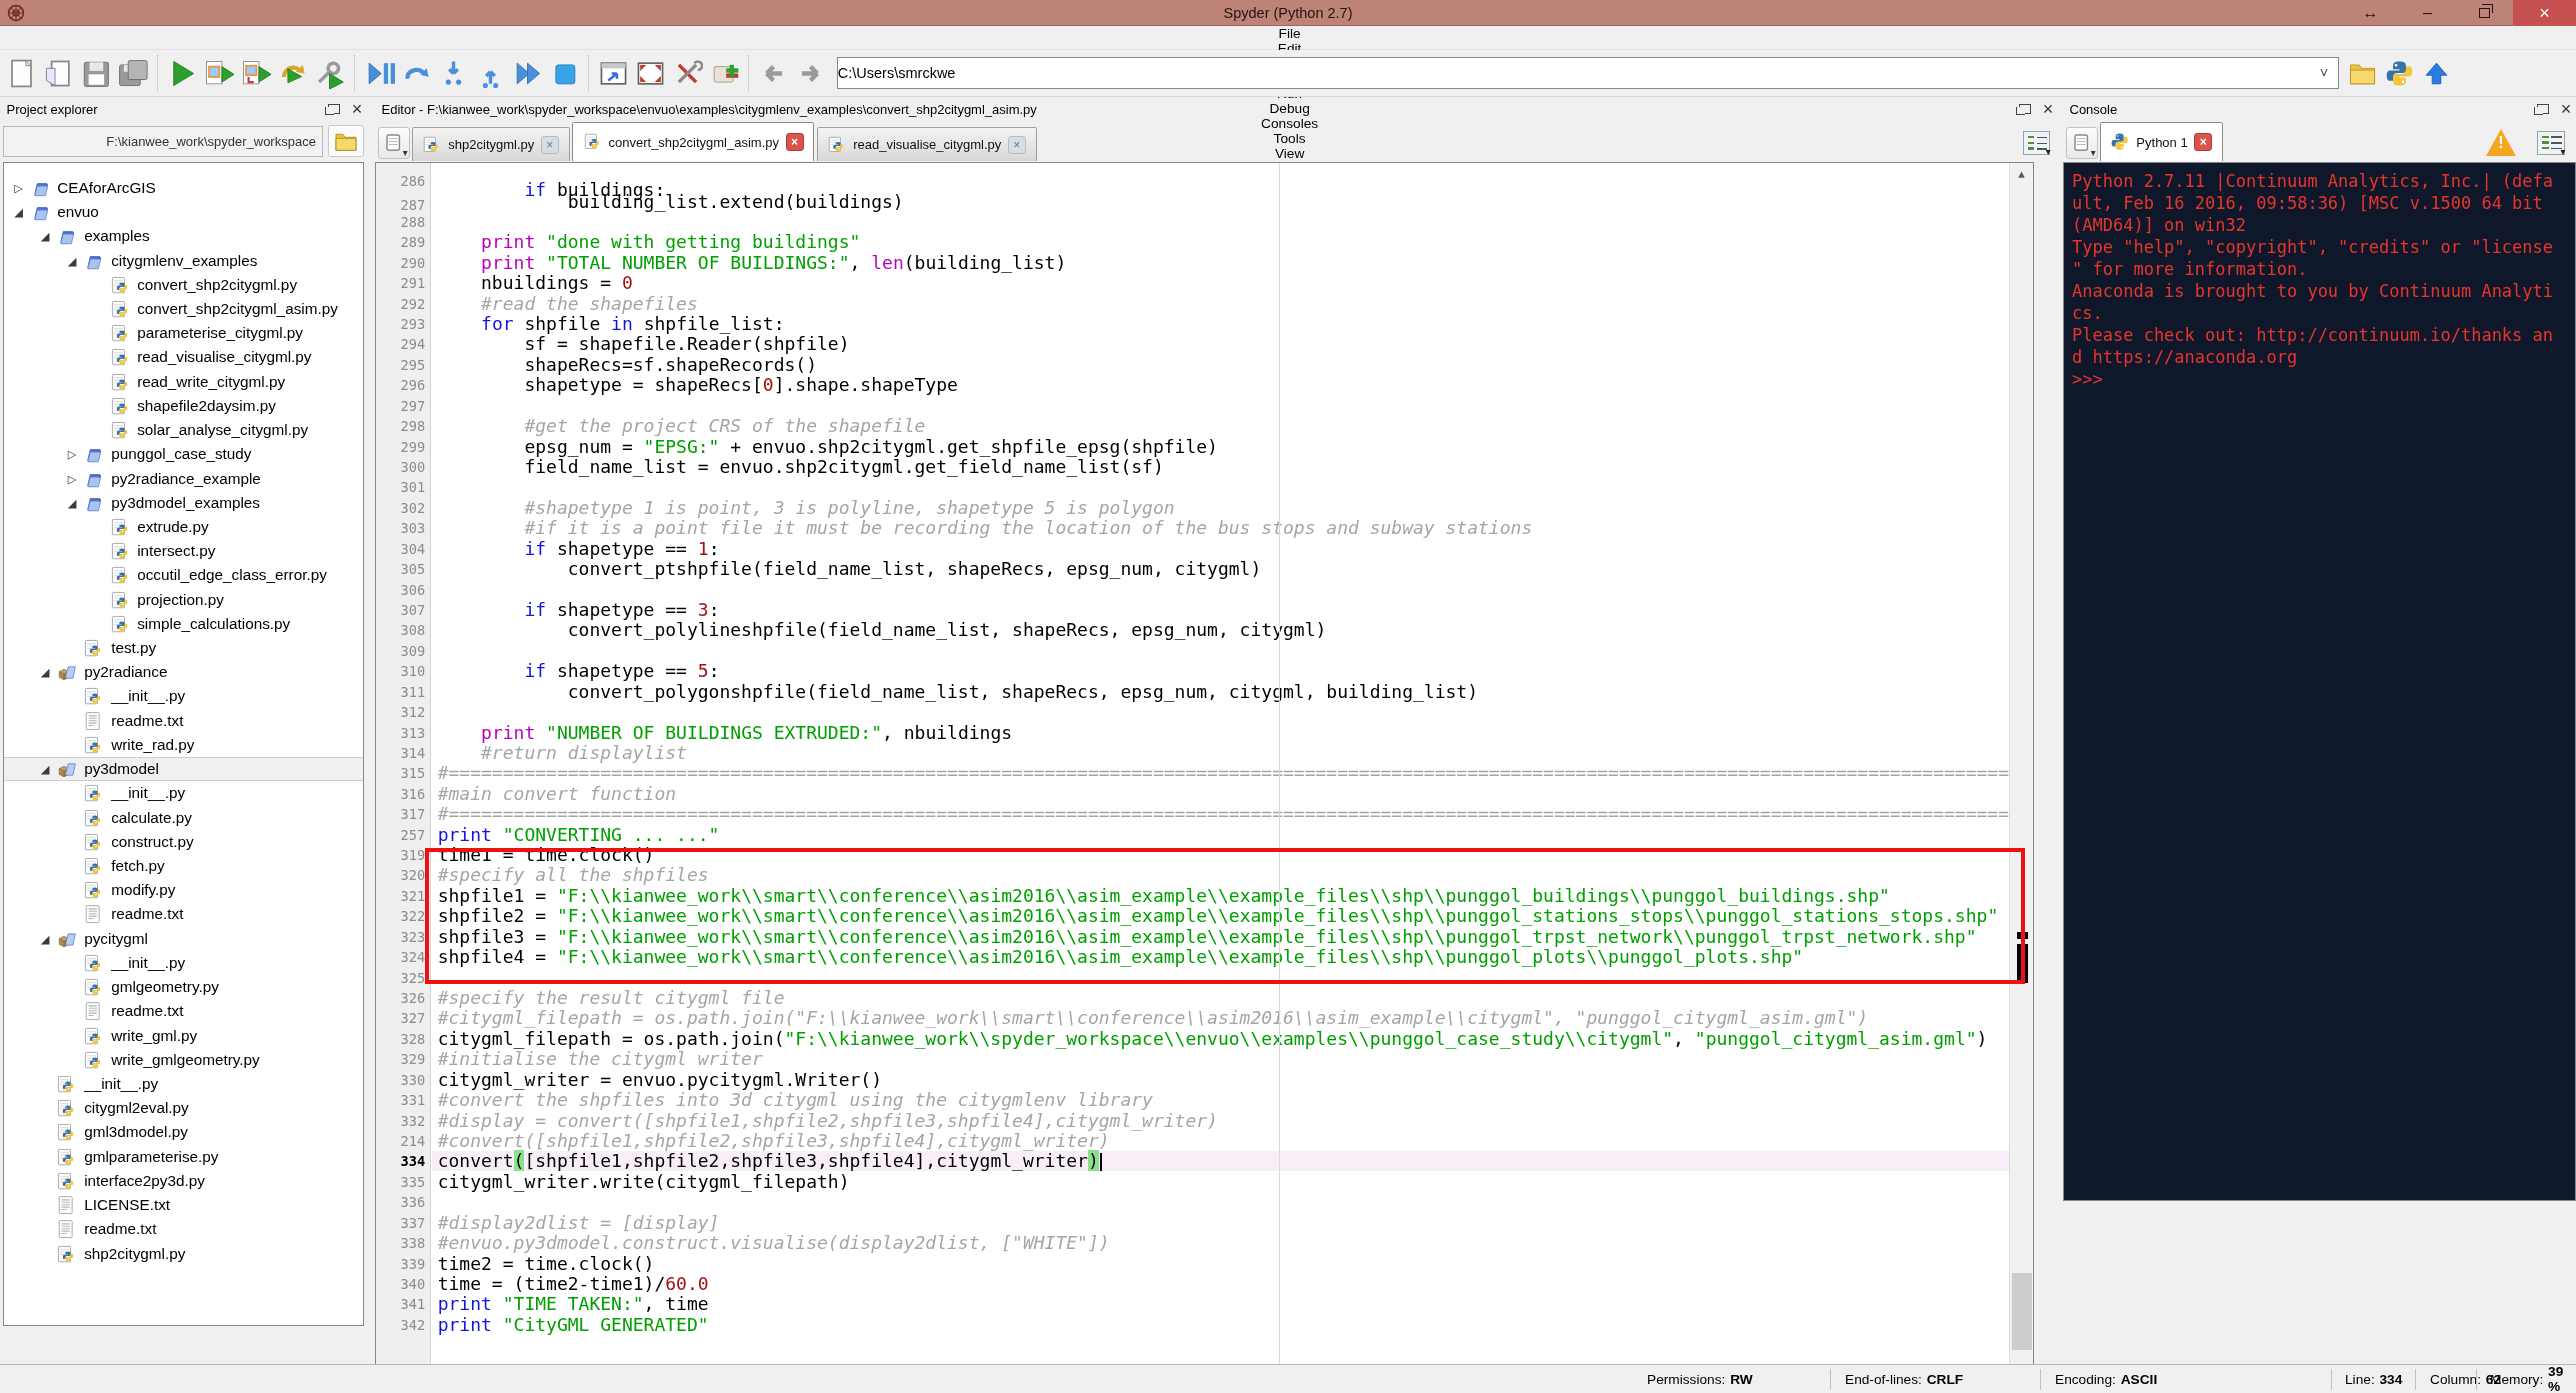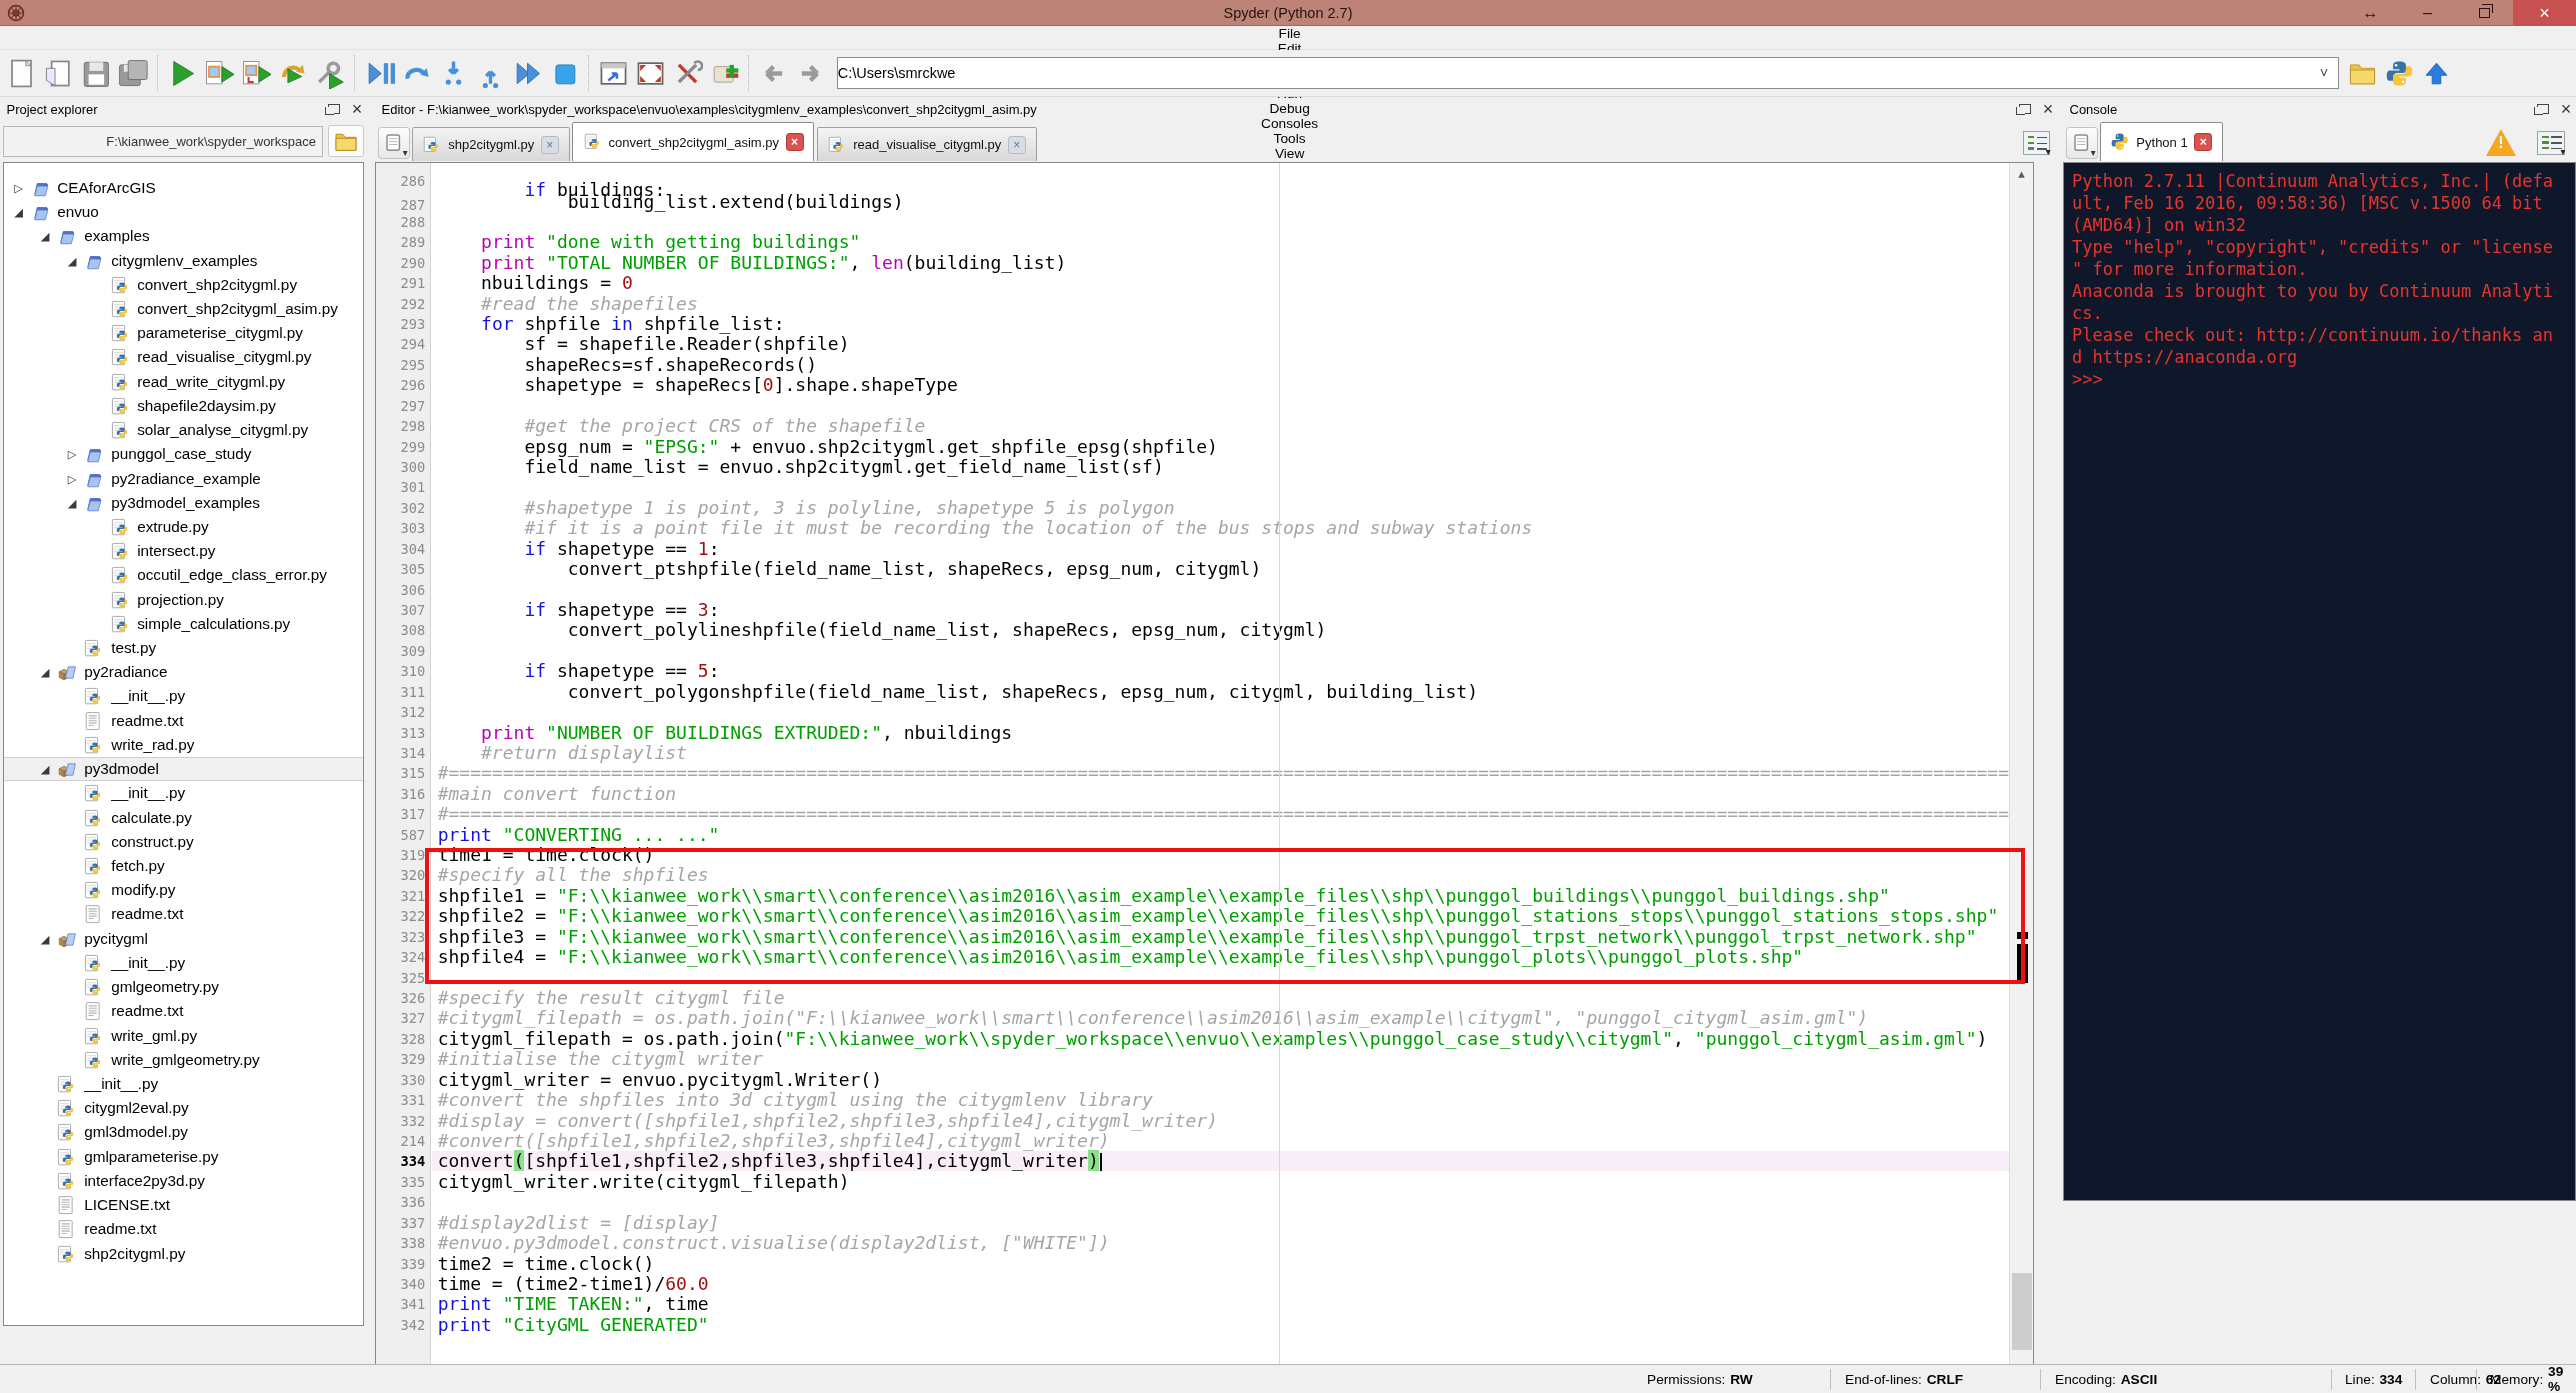--- a/index.html
+++ b/index.html
@@ -820,21 +820,21 @@
         <div class="num" style="top: 457px;">308</div>
         <div class="num" style="top: 478px;">309</div>
         <div class="num" style="top: 498px;">310</div>
         <div class="num" style="top: 519px;">311</div>
         <div class="num" style="top: 539px;">312</div>
         <div class="num" style="top: 560px;">313</div>
         <div class="num" style="top: 580px;">314</div>
         <div class="num" style="top: 600px;">315</div>
         <div class="num" style="top: 621px;">316</div>
         <div class="num" style="top: 641px;">317</div>
-        <div class="num" style="top: 662px;">587</div>
+        <div class="num" style="top: 662px;">257</div>
         <div class="num" style="top: 682px;">319</div>
         <div class="num" style="top: 702px;">320</div>
         <div class="num" style="top: 723px;">321</div>
         <div class="num" style="top: 743px;">322</div>
         <div class="num" style="top: 764px;">323</div>
         <div class="num" style="top: 784px;">324</div>
         <div class="num" style="top: 805px;">325</div>
         <div class="num" style="top: 825px;">326</div>
         <div class="num" style="top: 845px;">327</div>
         <div class="num" style="top: 866px;">328</div>

